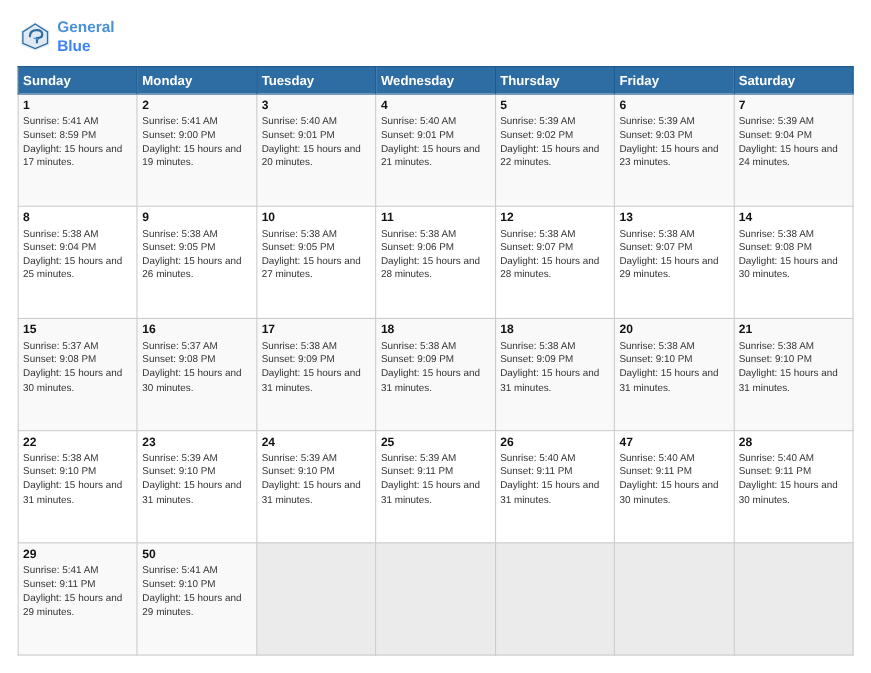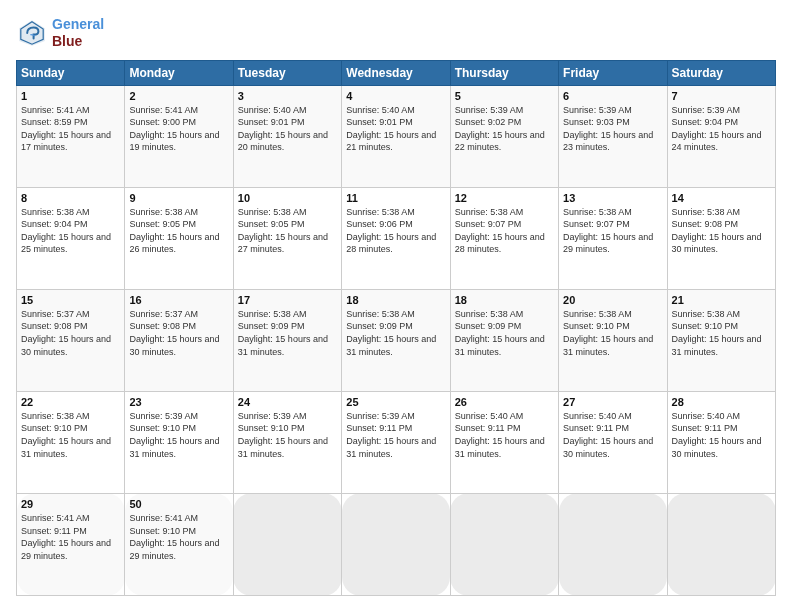--- a/index.html
+++ b/index.html
@@ -95,38 +95,37 @@
     .cell-text {
       font-size: 9px;
       line-height: 1.4;
       color: #333;
     }
     .empty-cell {
       background: #ebebeb !important;
     }
     .last-row td {
       height: 68px;
-      border-radius: 19px;
     }
   </style>
 </head>
 <body>
 
 <div class="page">
   <div class="header-area">
     <div class="logo">
       <svg class="logo-icon" viewBox="0 0 40 40">
         <polygon points="20,4 36,14 36,30 20,36 4,30 4,14" fill="#2e6da4" opacity="0.15"></polygon>
         <polygon points="20,6 34,15 34,28 20,34 6,28 6,15" fill="none" stroke="#2e6da4" stroke-width="1.5"></polygon>
         <path d="M14,20 Q14,13 22,13 Q28,13 28,18 Q28,22 22,22 L22,27" fill="none" stroke="#2e6da4" stroke-width="2.5" stroke-linecap="round"></path>
         <path d="M18,22 Q22,22 24,24" fill="none" stroke="#4a90d9" stroke-width="1.5"></path>
       </svg>
       <div>
         <div class="logo-text"><span>General</span></div>
-        <div class="logo-text" style="color:#7f1d1d">Blue</div>
+        <div class="logo-text" style="color:#3b82f6">Blue</div>
       </div>
     </div>
     <div class="title-area">
       <div class="calendar-title"></div>
       <div class="calendar-subtitle"></div>
     </div>
   </div>
 
   <table class="calendar">
     <thead>
@@ -350,21 +349,21 @@
       </td>
           <td>
         <span class="day-num">26</span>
         <div class="cell-text">
           Sunrise: 5:40 AM<br>
           Sunset: 9:11 PM<br>
           Daylight: 15 hours and 31 minutes.
         </div>
       </td>
           <td>
-        <span class="day-num">27</span>
+        <span class="day-num">47</span>
         <div class="cell-text">
           Sunrise: 5:40 AM<br>
           Sunset: 9:11 PM<br>
           Daylight: 15 hours and 30 minutes.
         </div>
       </td>
           <td>
         <span class="day-num">28</span>
         <div class="cell-text">
           Sunrise: 5:40 AM<br>

